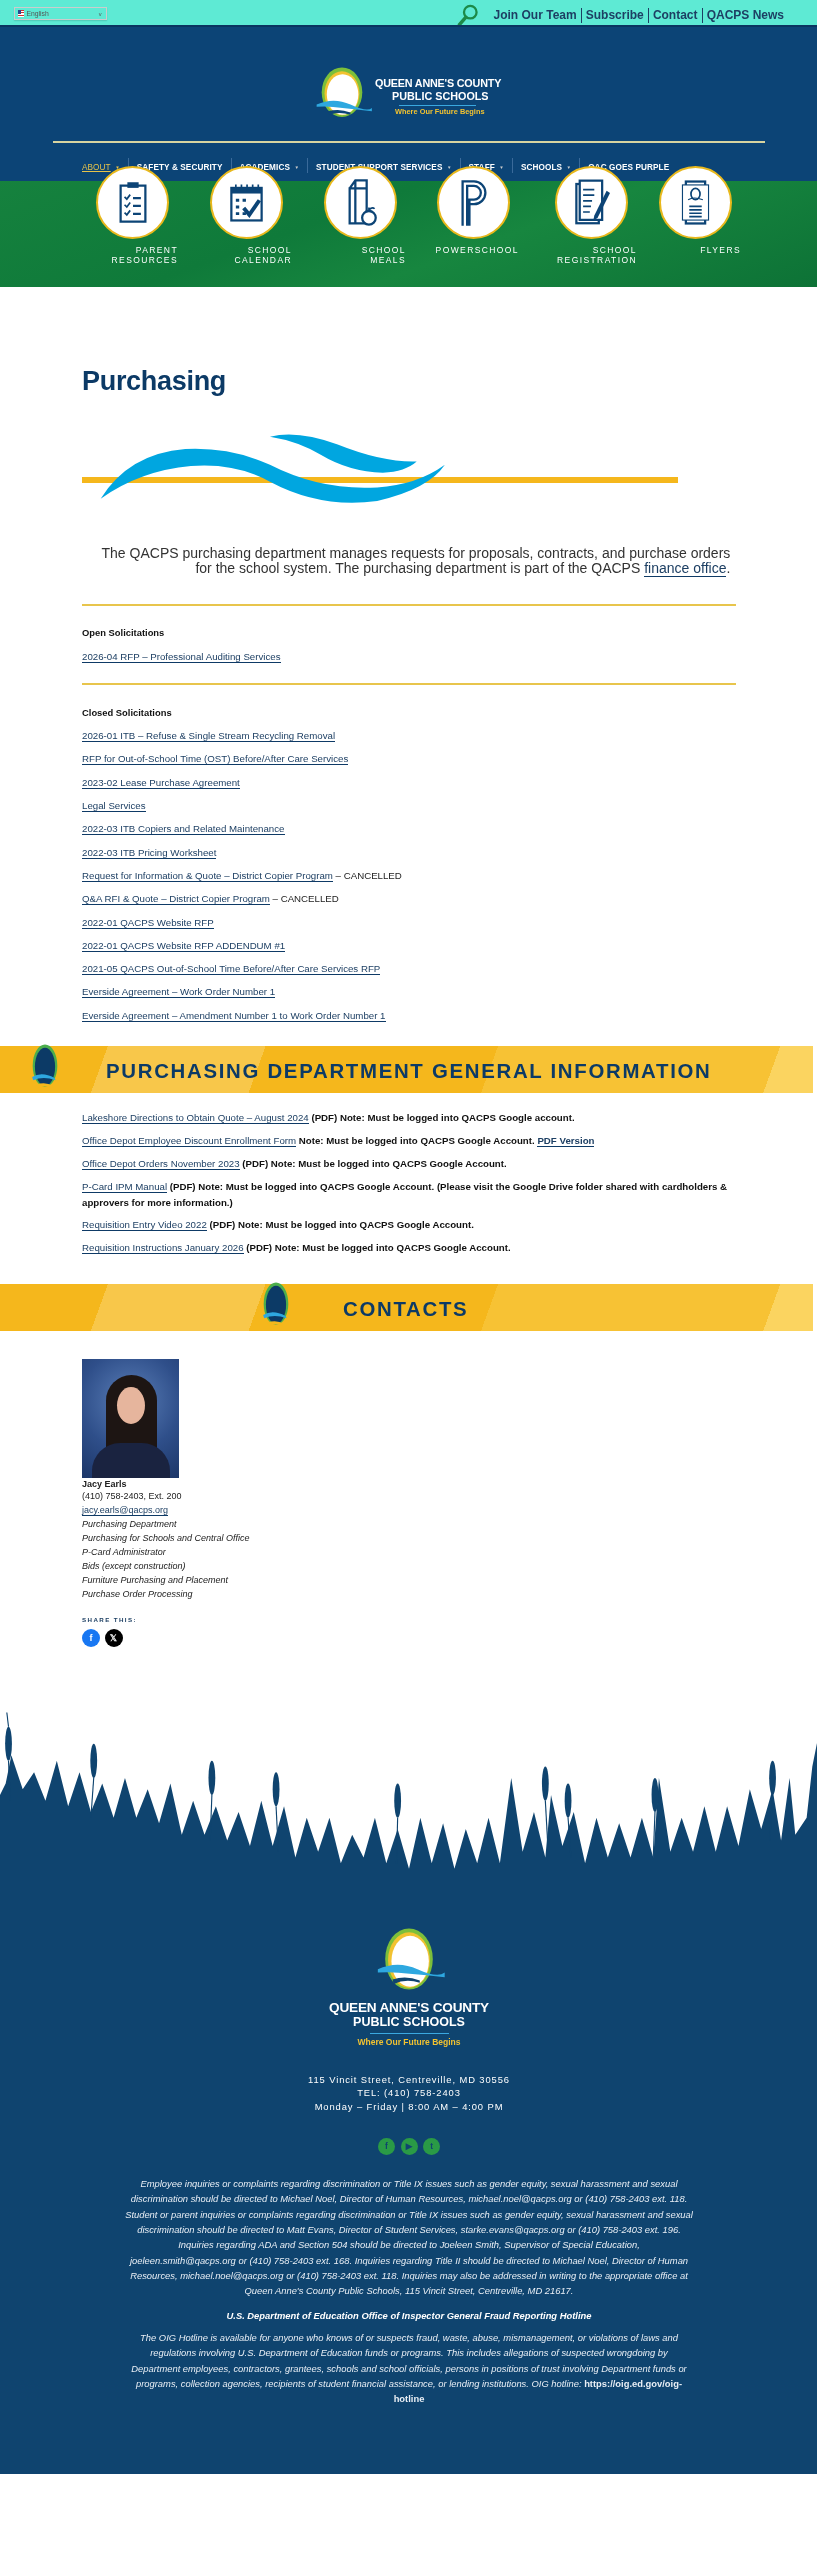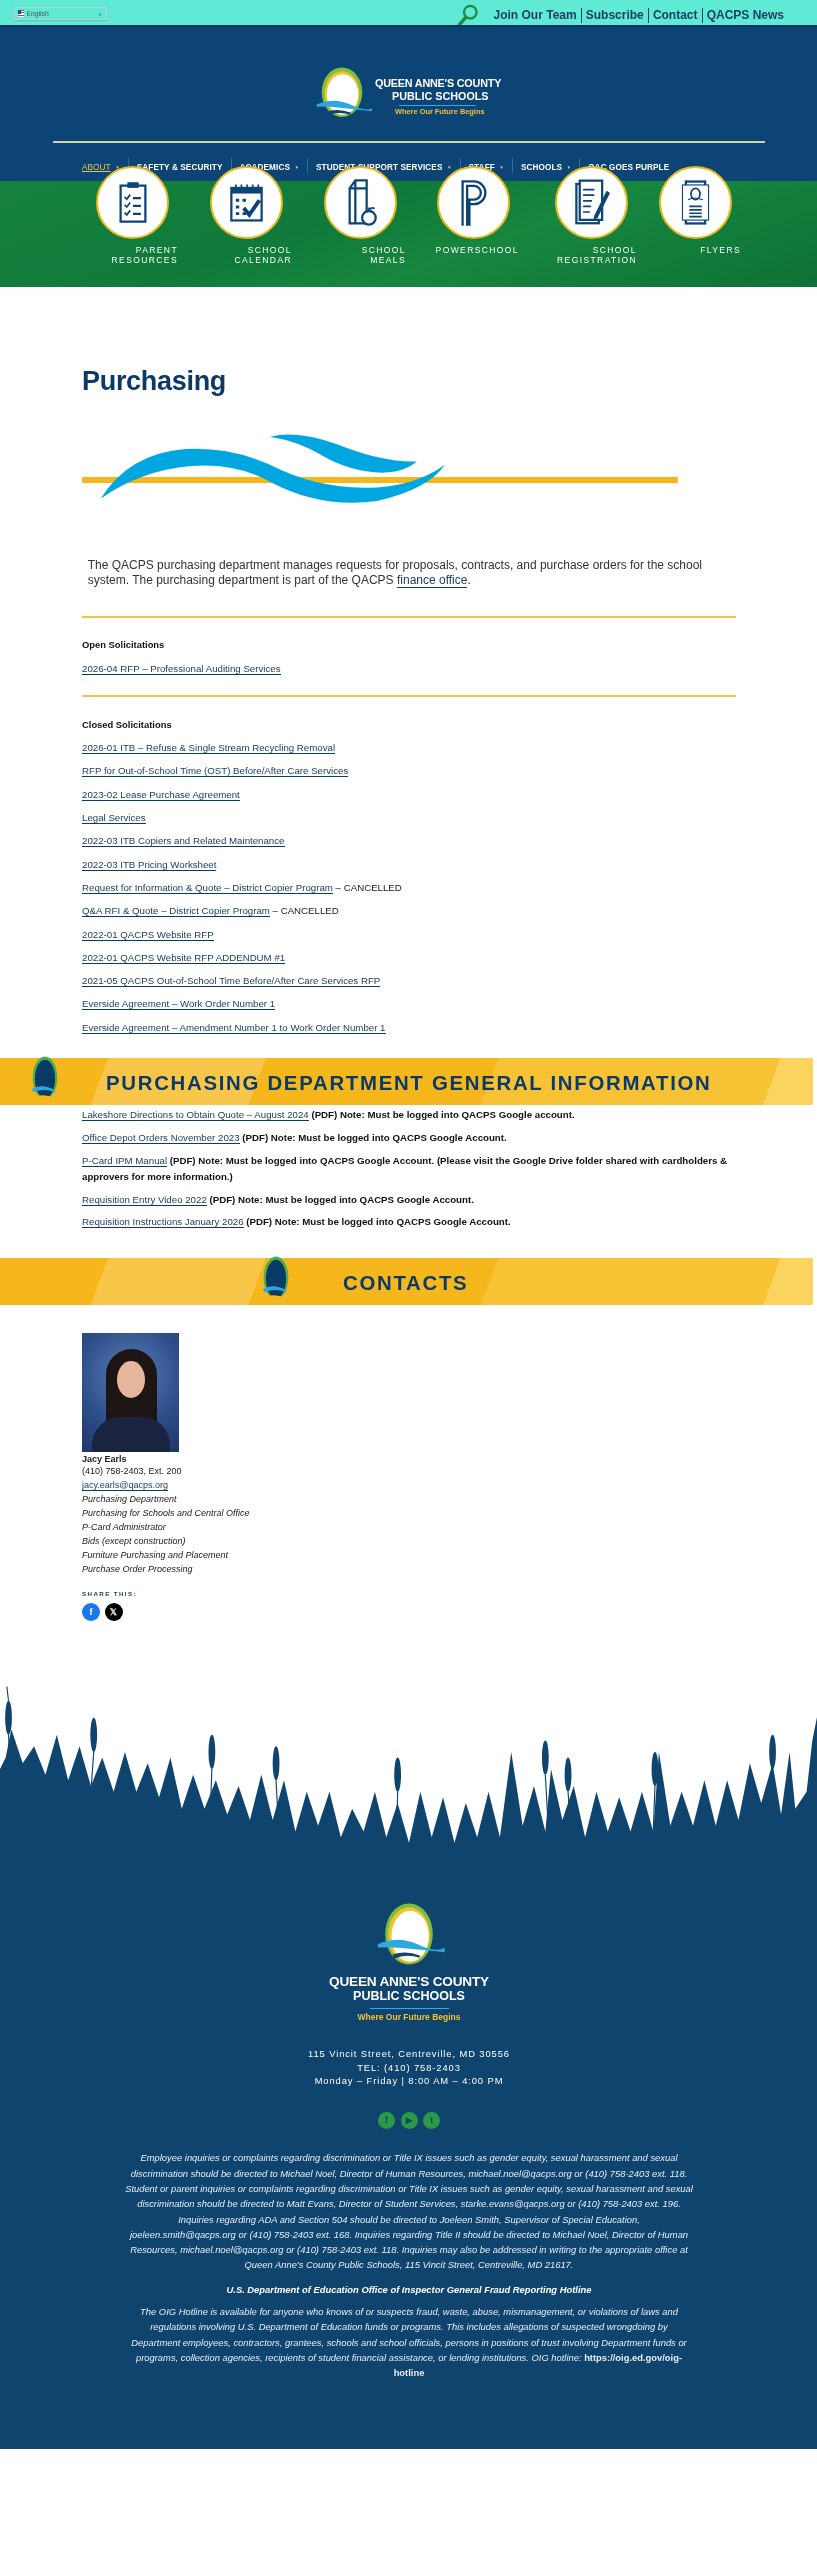--- a/index.html
+++ b/index.html
@@ -38,31 +38,31 @@
   .quick-top { position:absolute; left:0; right:0; top:0; height:8px; background:#0c4476; }
   .ql { position: absolute; top: 0; width: 91px; text-align: right; }
   .ql .circle { width: 73px; height: 73px; margin: 0 auto; border-radius: 50%; background: #fff; border: 2.8px solid #e8b81c; display: flex; align-items: center; justify-content: center; position: relative; top: 0; }
   .ql .lbl { margin-top: 6.8px; color: #fff; font-size: 8.5px; letter-spacing: 1.4px; line-height: 9.7px; white-space: pre-line; }
 
   
   .main { padding: 0 82px; }
   .title { font-size: 27px; font-weight: bold; color: #0c3a66; margin-top: 79px; letter-spacing: -0.3px; }
   .wave { position: relative; height: 79px; margin-top: 34px; width: 596px; }
   .wave .bar { position: absolute; left: 0; top: 46px; width: 596px; height: 6.2px; background: #f5b71c; }
-  .intro { text-align: left; font-size: 12px; line-height: 15.3px; margin-top: 48px; color: #333; padding: 0 5.7px; }
+  .intro { text-align: right; font-size: 14px; line-height: 15.3px; margin-top: 36px; color: #333; padding: 0 5.7px; }
   .hr { height: 2.3px; background: #e8c54c; margin: 27px 0 21.6px; }
   .sechead { font-weight: bold; font-size: 9.4px; color: #111; margin-bottom: 12.5px; }
   .links p { font-size: 9.7px; margin-bottom: 10.8px; line-height: 12.5px; color: #222; }
   .links a { font-size: 9.7px; }
 
   .banner { height: 47px; margin-top: 24px; background: linear-gradient(110deg, #f5b71c 0%, #f5b71c 13%, #f8c74a 13%, #f8c74a 32%, #f5b71c 32%, #f5b71c 60%, #f7c234 60%, #f7c234 94%, #fbd460 94%); position: relative; width: 813px; }
   .banner .qmark { position: absolute; width: 28px; height: 51px; top: -3.4px; }
   .banner .btitle { position: absolute; top: 13.6px; font-size: 20.4px; font-weight: bold; color: #0c3a66; letter-spacing: 1.7px; }
 
-  .info { padding: 2px 82px 0; }
+  .info { padding: 17px 82px 0; }
   .info p { font-size: 9.7px; line-height: 16px; margin-bottom: 6.8px; font-weight: bold; color: #111; }
   .info p a { font-weight: normal; }
   .info p a.bold { font-weight: bold; }
 
   .contact { padding: 28px 82px 0; }
   .photo { width: 97px; height: 119px; background: radial-gradient(circle at 50% 35%, #5b7fb8 0%, #2f4f8a 55%, #1c3668 100%); position: relative; overflow: hidden; }
   .photo .hair { position: absolute; left: 24px; top: 16px; width: 51px; height: 85px; background: #1d1513; border-radius: 25.5px 25.5px 11.4px 11.4px; }
   .photo .face { position: absolute; left: 35px; top: 28px; width: 28px; height: 37px; background: #e6b59d; border-radius: 50%; }
   .photo .body { position: absolute; left: 10.2px; top: 84px; width: 78px; height: 45px; background: #1a2340; border-radius: 28px 28px 0 0; }
   .cname { font-weight: bold; font-size: 9px; margin-top: 1.1px; }
@@ -275,20 +275,21 @@
     <ellipse cx="25" cy="40" rx="22" ry="38" fill="#4cae4c"></ellipse>
     <ellipse cx="25" cy="42" rx="18" ry="34" fill="#0c3a66"></ellipse>
     <path d="M2 60 Q20 50 42 62 L44 66 Q22 58 4 66 Z" fill="#2ea8e0"></path>
     <path d="M10 74 Q24 68 40 76 L38 80 Q24 74 12 80 Z" fill="#f5b71c"></path>
   </svg>
   <div class="btitle" style="left:106px">PURCHASING DEPARTMENT GENERAL INFORMATION</div>
 </div>
 
 <div class="info">
   <p><a>Lakeshore Directions to Obtain Quote – August 2024</a><span> (PDF)  Note: Must be logged into QACPS Google account.</span></p>
+  <p><a>Office Depot Employee Discount Enrollment Form</a><span> Note: Must be logged into QACPS Google Account. </span><a class="bold">PDF Version</a></p>
   <p><a>Office Depot Orders November 2023</a><span> (PDF) Note: Must be logged into QACPS Google Account.</span></p>
   <p><a>P-Card IPM Manual</a><span> (PDF) Note: Must be logged into QACPS Google Account. (Please visit the Google Drive folder shared with cardholders &amp; approvers for more information.)</span></p>
   <p><a>Requisition Entry Video 2022</a><span> (PDF) Note: Must be logged into QACPS Google Account.</span></p>
   <p><a>Requisition Instructions January 2026</a><span> (PDF) Note: Must be logged into QACPS Google Account.</span></p>
 </div>
 
 <div class="banner" style="margin-top:28px;">
   <svg class="qmark" style="left:262px" viewBox="0 0 50 90">
     <ellipse cx="25" cy="40" rx="22" ry="38" fill="#4cae4c"></ellipse>
     <ellipse cx="25" cy="42" rx="18" ry="34" fill="#0c3a66"></ellipse>

